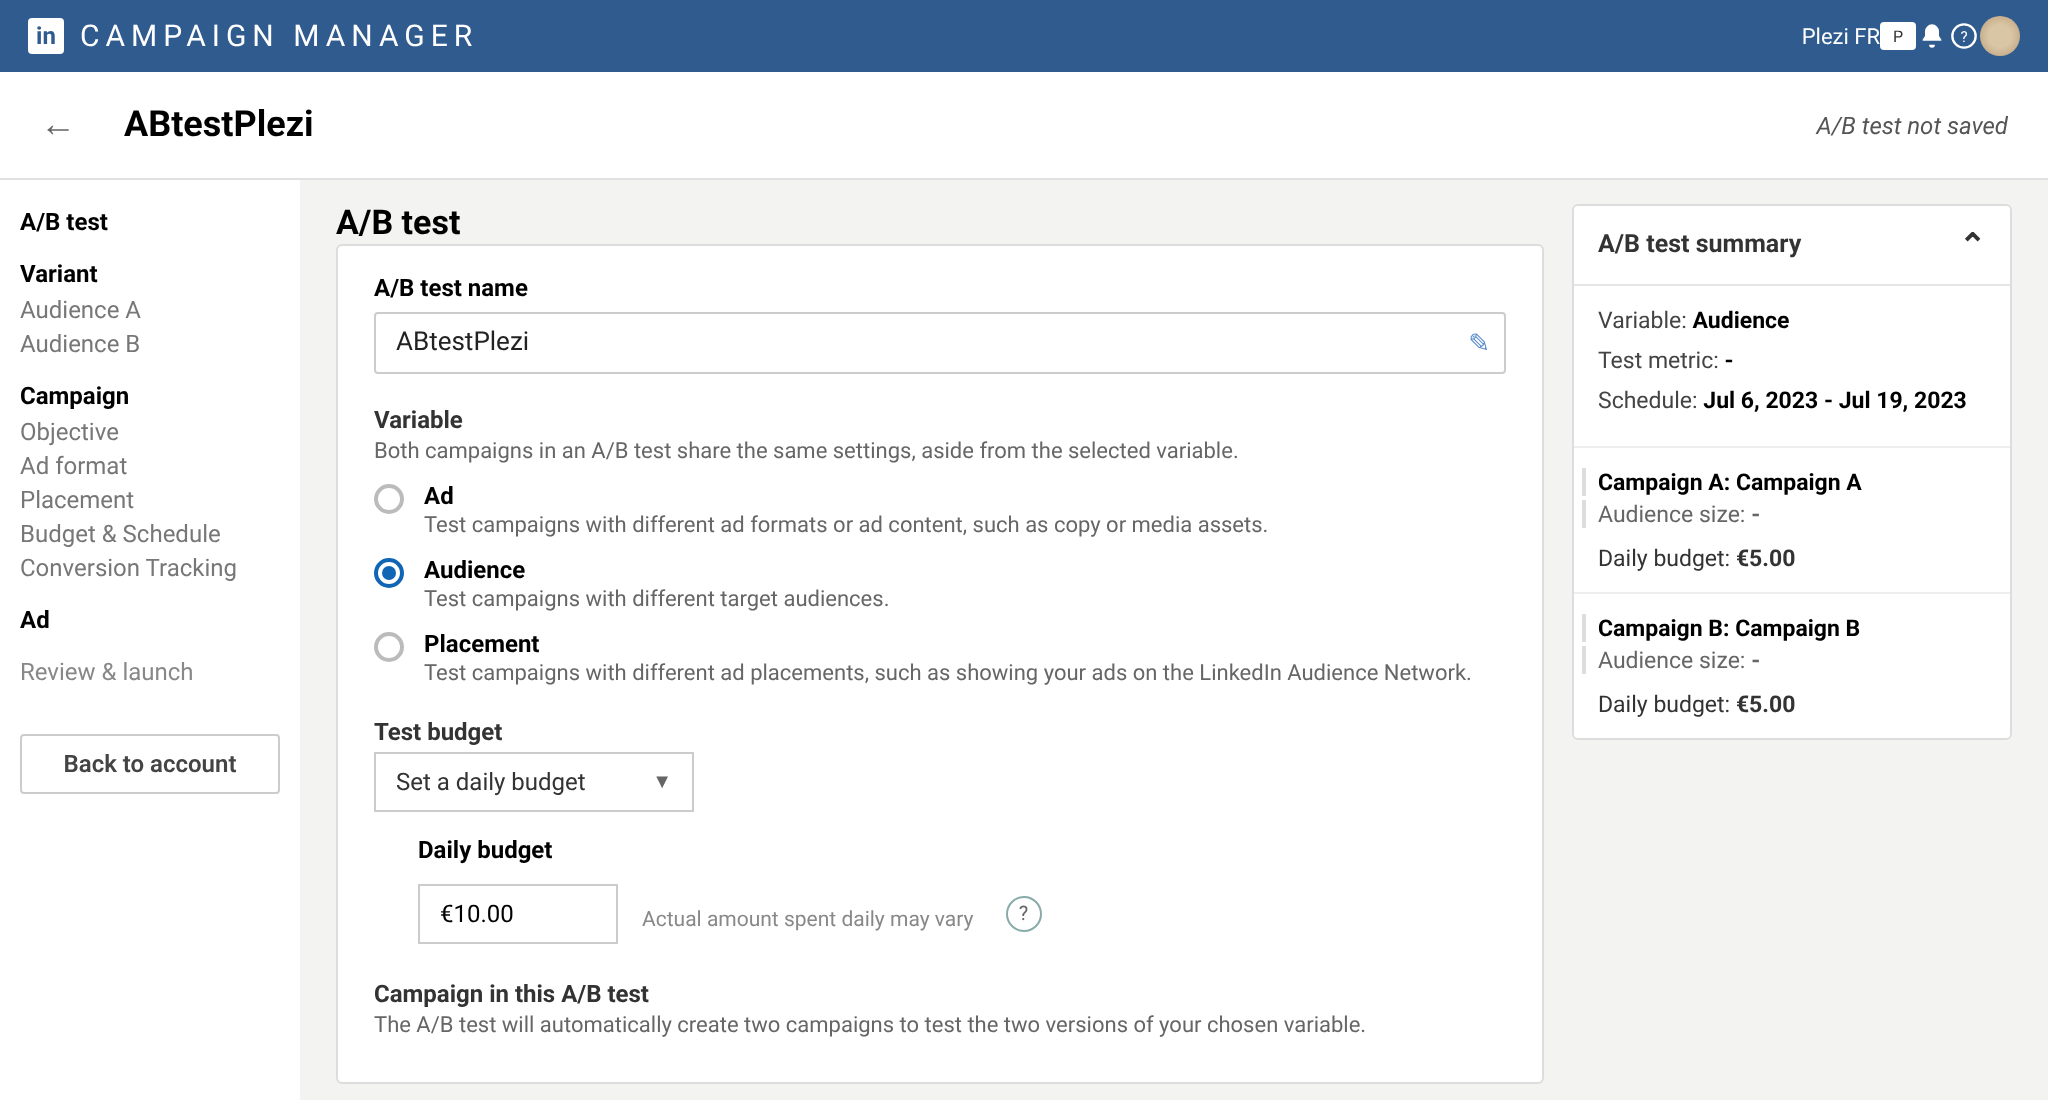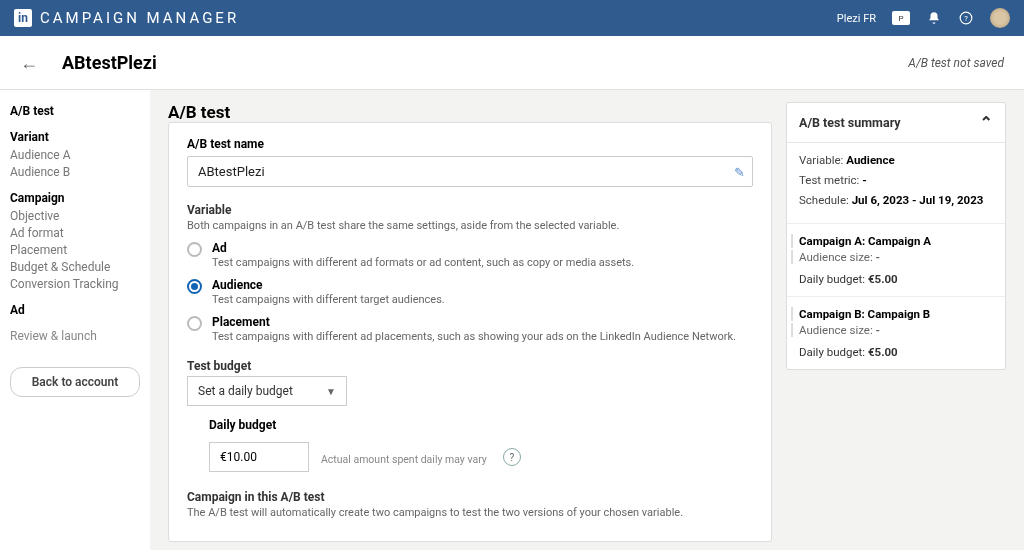--- a/index.html
+++ b/index.html
@@ -3,38 +3,38 @@
 <meta charset="utf-8">
 <style>
   * { box-sizing: border-box; margin: 0; padding: 0; font-family: -apple-system, BlinkMacSystemFont, "Segoe UI", Roboto, Arial, sans-serif; }
   body { background: #fff; width: 1024px; height: 550px; overflow: hidden; font-size: 13px; color: #333; }
 
   
   .topbar { background: #2f5b8f; height: 28px; display: flex; align-items: center; padding: 18px 14px; color: #fff; justify-content: space-between; }
   .topbar-left { display: flex; align-items: center; gap: 8px; }
   .logo-box { background: #fff; color: #2f5b8f; font-weight: 700; font-size: 12px; width: 18px; height: 18px; display: flex; align-items: center; justify-content: center; border-radius: 2px; }
   .app-title { letter-spacing: 3px; font-size: 15px; font-weight: 400; }
-  .topbar-right { display: flex; align-items: center; gap: 16px; font-size: 11px; }
+  .topbar-right { display: flex; align-items: center; gap: 0; font-size: 11px; }
   .topbar-right .badge { background: #fff; width: 18px; height: 14px; display: flex; align-items: center; justify-content: center; font-size: 8px; color: #333; border-radius: 2px; }
   .topbar-icon { width: 16px; height: 16px; display: flex; align-items: center; justify-content: center; }
   .avatar-circle { width: 20px; height: 20px; border-radius: 50%; background: radial-gradient(circle,#d9c6a5 40%,#b89a76 100%); }
 
   
   .subheader { height: 54px; border-bottom: 1px solid #e0e0e0; display: flex; align-items: center; padding: 0 20px; justify-content: space-between; }
   .subheader-left { display: flex; align-items: center; gap: 24px; }
   .back-arrow { font-size: 18px; color: #666; cursor: pointer; }
   .page-title { font-size: 18px; font-weight: 700; color: #000; }
   .save-status { font-size: 12px; font-style: italic; color: #555; }
 
   
   .body { display: flex; height: calc(550px - 28px - 54px); }
   .sidebar { width: 150px; padding: 14px 10px; font-size: 12px; }
   .sidebar .section-head { font-weight: 700; color: #000; margin-top: 12px; margin-bottom: 4px; font-size: 12px; }
   .sidebar .item { color: #777; margin: 3px 0; font-size: 12px; cursor: pointer; }
-  .back-account { margin-top: 24px; border: 1px solid #ccc; padding: 7px 0; text-align: center; font-size: 12px; font-weight: 600; color: #444; cursor: pointer; border-radius: 12px; width: 130px; }
+  .back-account { margin-top: 24px; border: 1px solid #ccc; padding: 7px 0; text-align: center; font-size: 12px; font-weight: 600; color: #444; cursor: pointer; border-radius: 2px; width: 130px; }
 
   .main { flex: 1; background: #f3f3f2; padding: 12px 18px; position: relative; display: flex; gap: 14px; align-items: flex-start; }
   .main-col { flex: 1; min-width: 0; }
   .main-title { font-size: 17px; font-weight: 700; color: #000; }
   .main-sub { font-size: 12px; color: #555; margin-top: 3px; margin-bottom: 10px; }
   .help-circle { display: inline-flex; width: 12px; height: 12px; border-radius: 50%; background: #888; color: #fff; font-size: 8px; align-items: center; justify-content: center; margin-left: 3px; vertical-align: middle; }
 
   .panel { background: #fff; border: 1px solid #ddd; border-radius: 3px; padding: 14px 18px; }
   .field-label { font-size: 12px; font-weight: 700; color: #000; margin-bottom: 5px; }
   .text-input { width: 100%; border: 1px solid #ccc; padding: 7px 10px; font-size: 13px; color: #222; border-radius: 2px; position: relative; }

